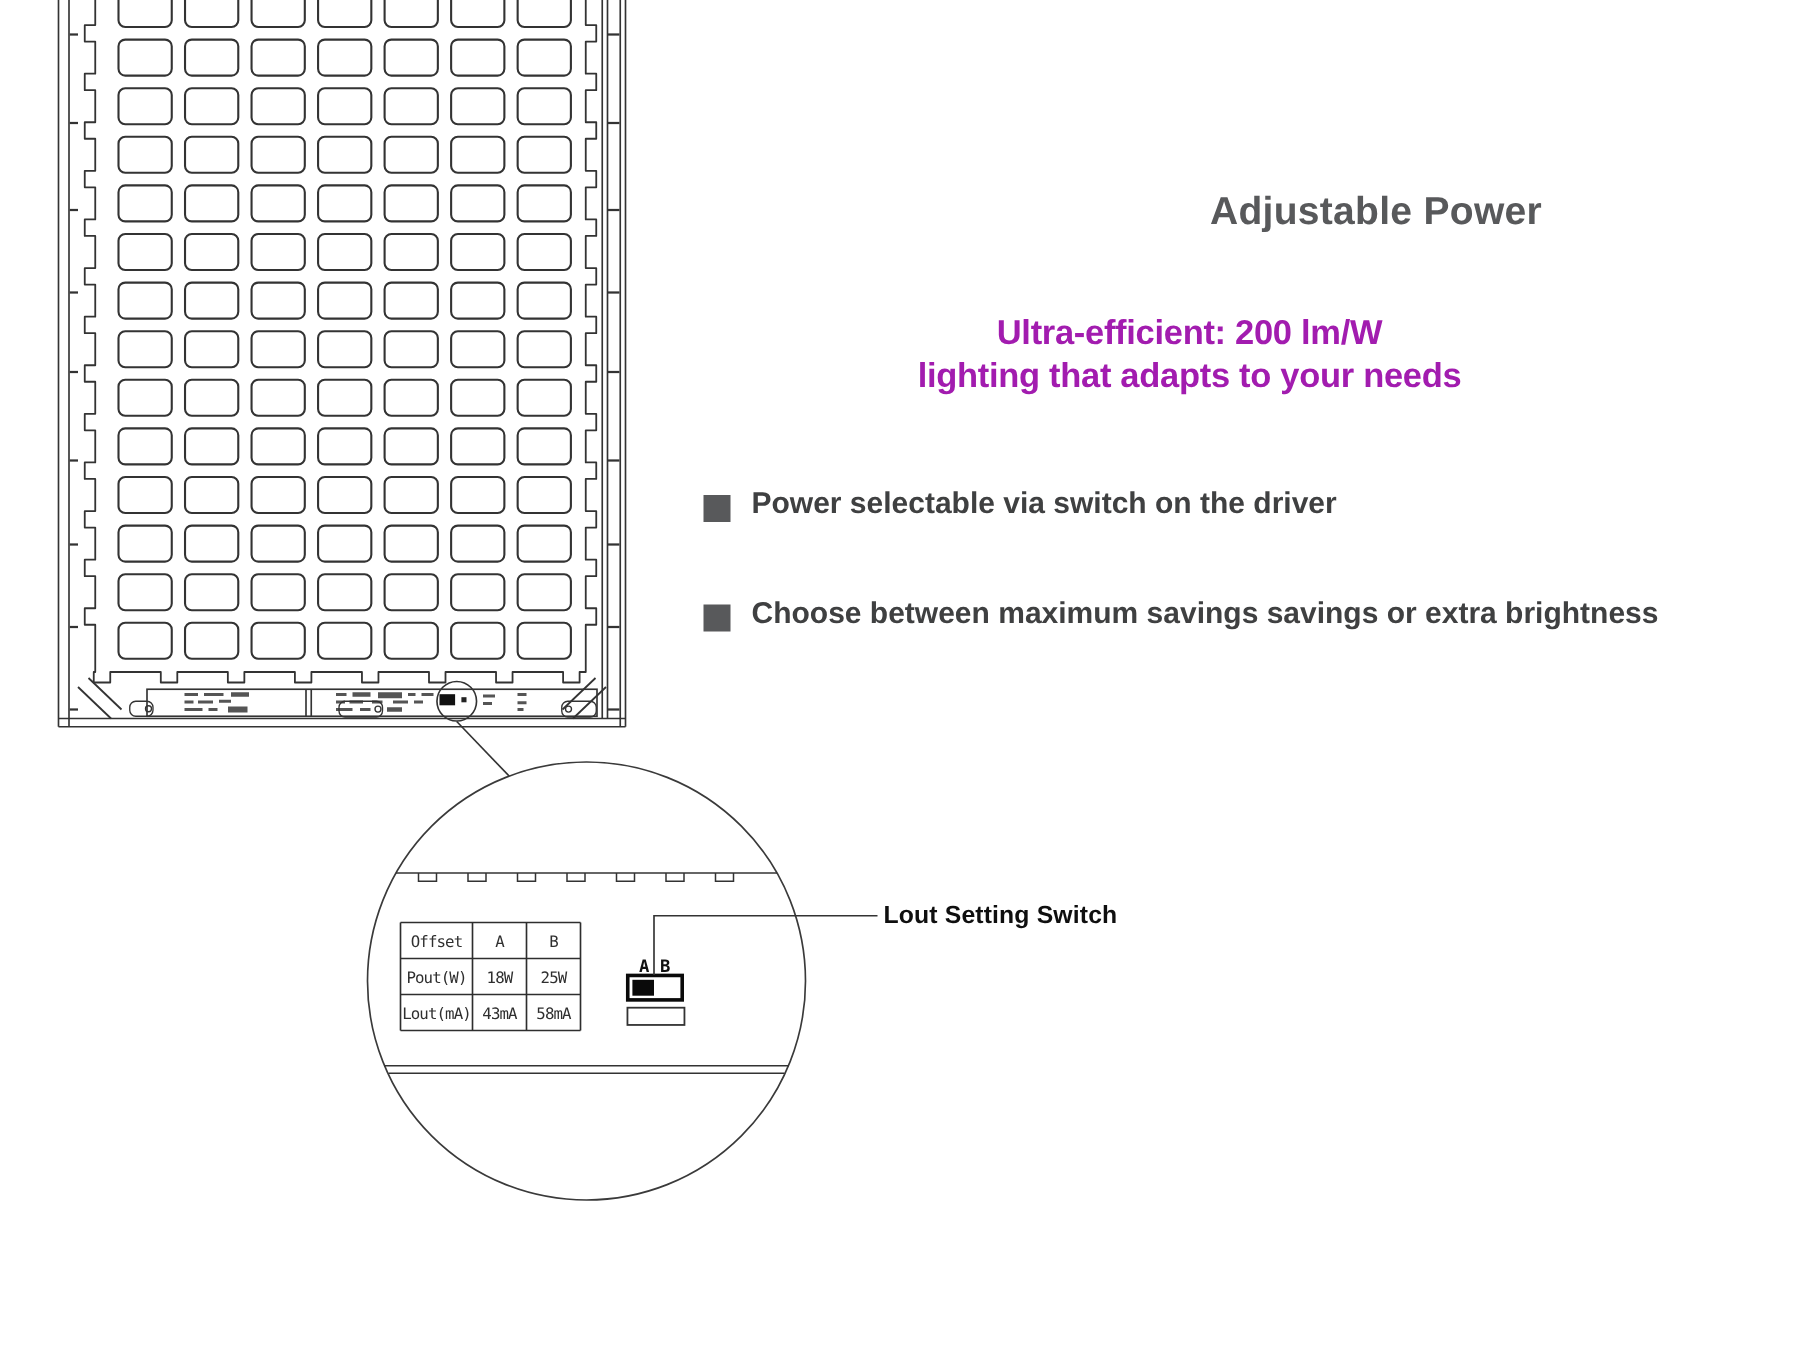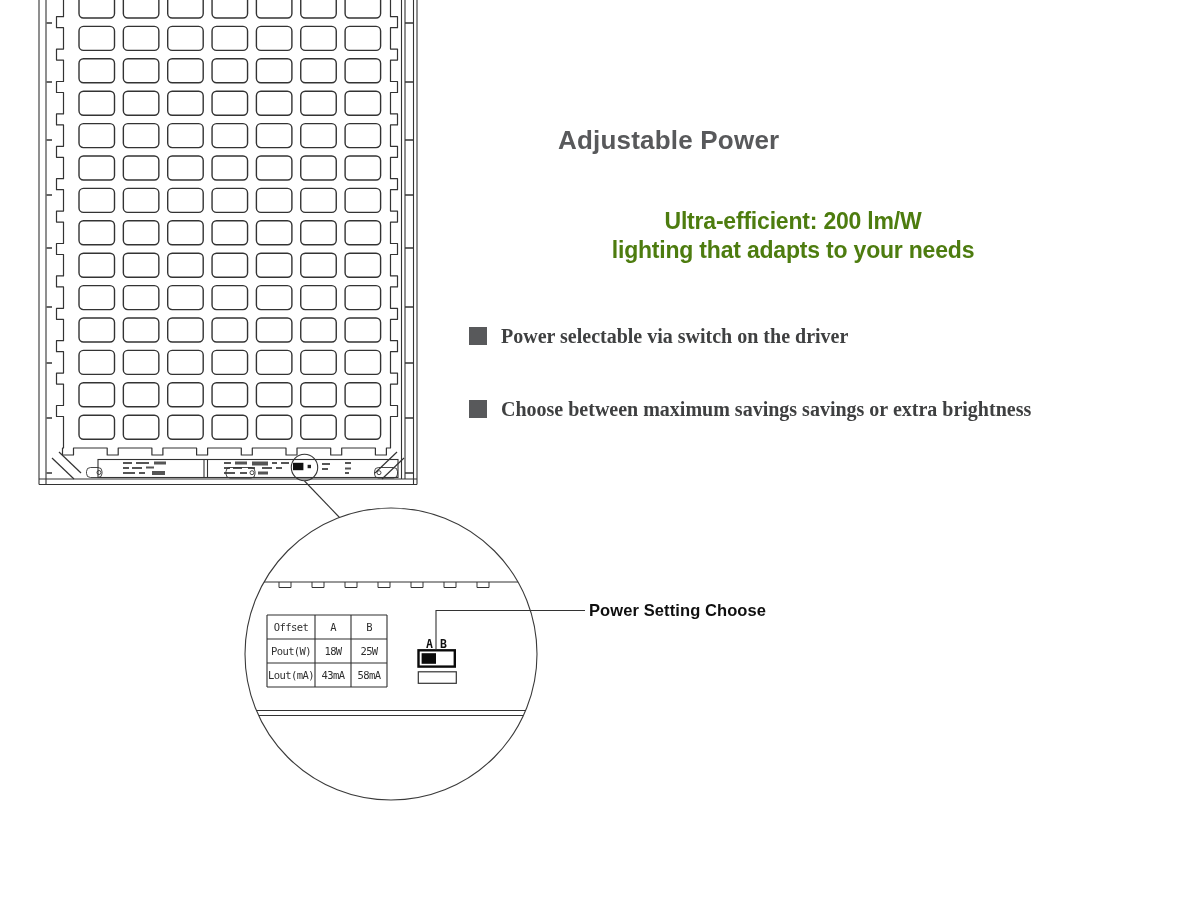--- a/index.html
+++ b/index.html
@@ -2,25 +2,25 @@
 <html><head>
 <meta charset="utf-8">
 <style>
   html,body{margin:0;padding:0;background:#fff;}
   .stage{position:relative;width:1200px;height:900px;background:#ffffff;overflow:hidden;
          font-family:"Liberation Sans",sans-serif;}
   #diagram{position:absolute;left:0;top:0;}
   .ln{stroke:#333;fill:none;stroke-width:1.1;}
   .cad{font-family:"DejaVu Sans Mono",monospace;font-size:10.5px;fill:#2f2f2f;letter-spacing:-0.6px;}
   .ab{font-family:"DejaVu Sans Mono",monospace;font-size:11.5px;font-weight:bold;fill:#111;}
-  .title{position:absolute;left:558px;top:125px;width:470px;text-align:left;
+  .title{position:absolute;left:558px;top:125px;width:470px;text-align:right;
          font-size:26px;font-weight:bold;color:#58595b;letter-spacing:.2px;}
   .sub{position:absolute;left:548px;top:207px;width:490px;text-align:center;
-       font-size:23px;line-height:28.5px;font-weight:bold;color:#4d7c0f;letter-spacing:-.2px;}
-  .bullet{position:absolute;left:469px;display:flex;align-items:flex-start;font-family:Liberation Serif, serif;}
+       font-size:23px;line-height:28.5px;font-weight:bold;color:#a21caf;letter-spacing:-.2px;}
+  .bullet{position:absolute;left:469px;display:flex;align-items:center;}
   .b1{top:323px;} .b2{top:396px;}
   .sq{width:18px;height:18px;background:#58595b;flex:none;margin-top:4px;}
   .btxt{margin-left:14px;font-size:20px;line-height:27px;font-weight:bold;color:#3f4041;white-space:nowrap;}
   .callout-label{position:absolute;left:589px;top:601px;font-size:16.5px;font-weight:bold;
                  color:#0f0f0f;white-space:nowrap;letter-spacing:.1px;}
 </style>
 </head>
 <body>
 
 <div class="stage">
@@ -266,14 +266,14 @@
     </div>
   </div>
 
   <div class="bullet b2">
     <span class="sq"></span>
     <div class="btxt">
       <div>Choose between maximum savings savings or extra brightness</div>
     </div>
   </div>
 
-  <div class="callout-label">Power Setting Choose</div>
+  <div class="callout-label">Lout Setting Switch</div>
 </div>
 
 </body></html>

